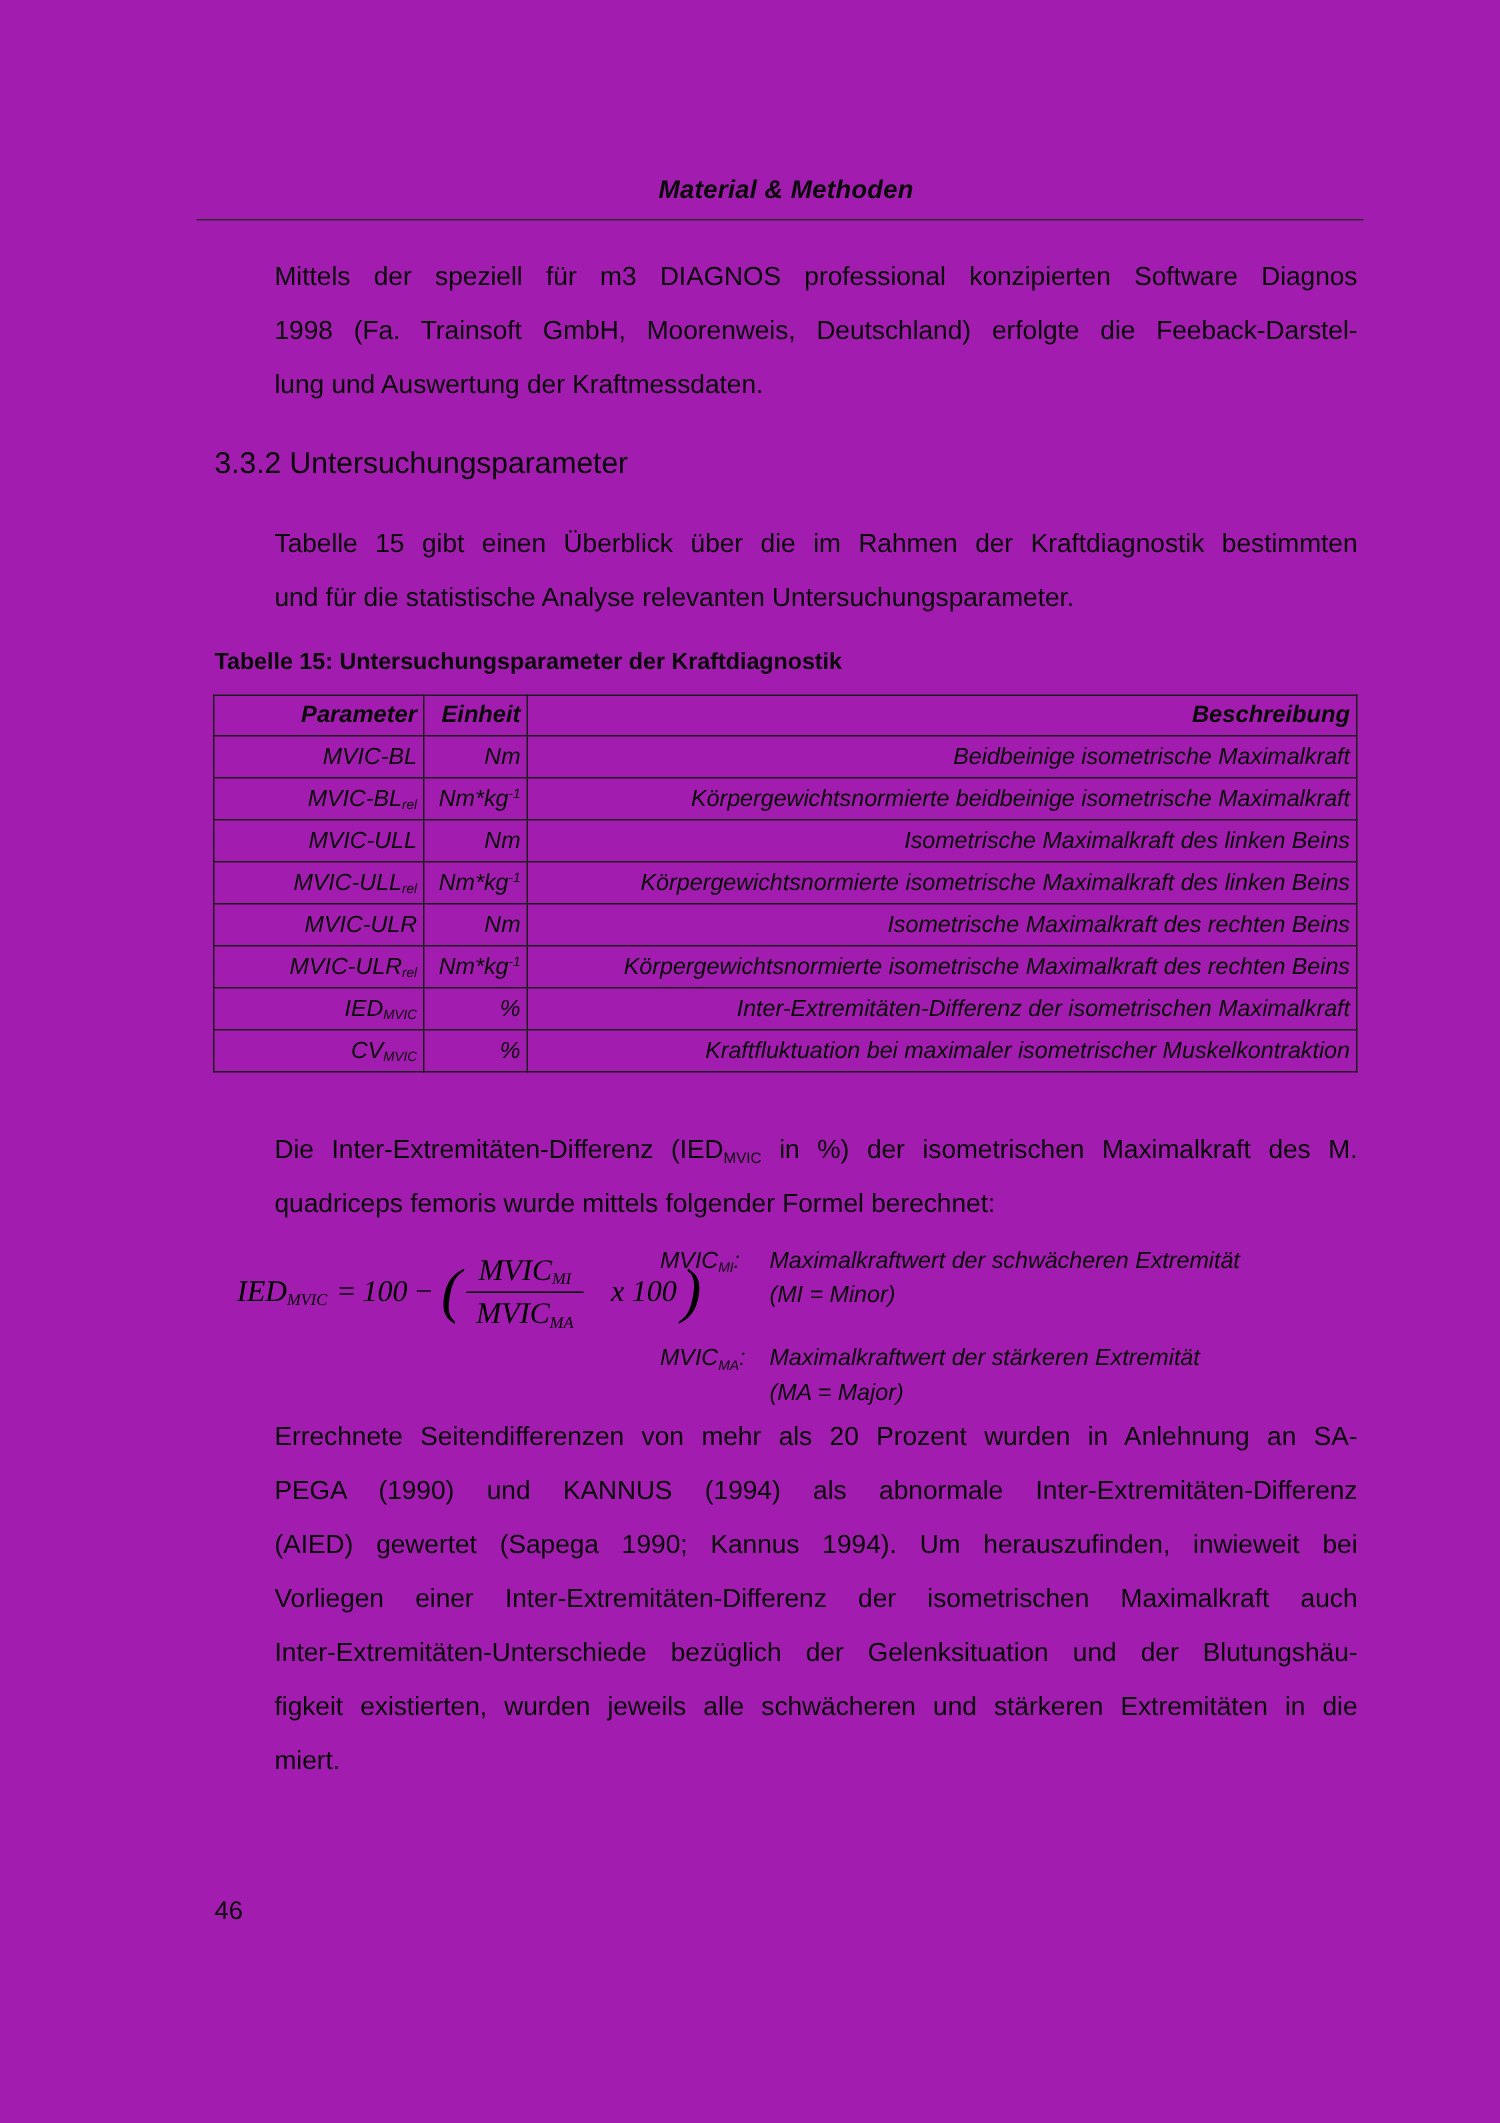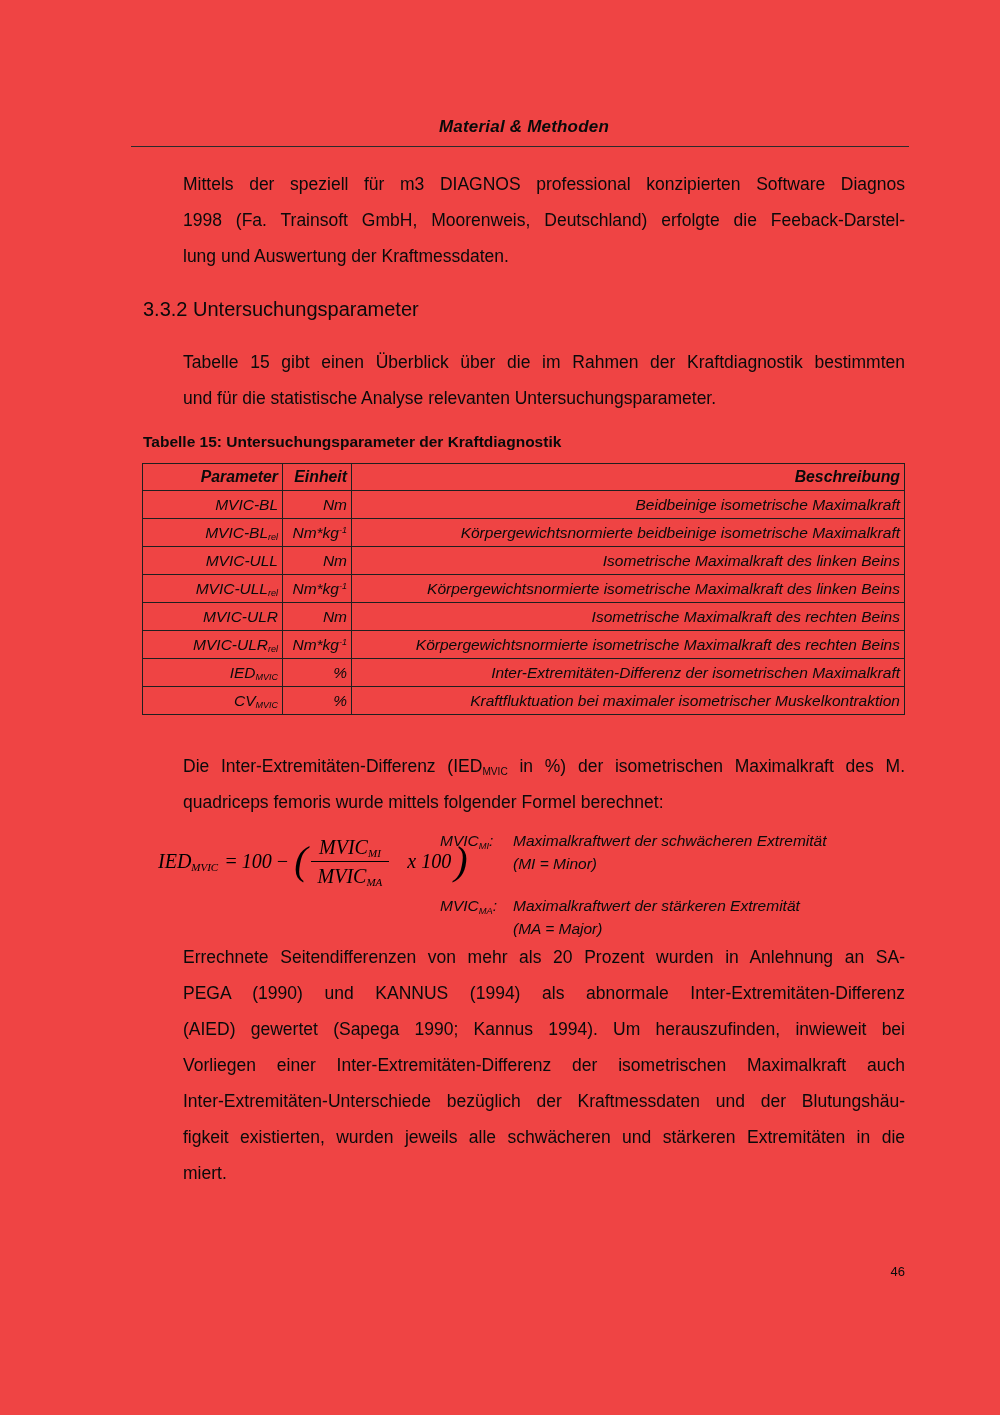--- a/index.html
+++ b/index.html
@@ -1,20 +1,20 @@
 <!DOCTYPE html>
 <html><head>
 <meta charset="utf-8">
 <style>
   html, body { margin: 0; padding: 0; background: #ffffff; }
   .page {
     position: relative;
     width: 1000px;
     height: 1415px;
-    background: #ef4444;
+    background: #a21caf;
     color: #0a0a0a;
     font-family: "Liberation Sans", sans-serif;
     overflow: hidden;
   }
 
   
   .running-header {
     position: absolute;
     top: 117px; left: 143px; width: 762px;
     text-align: center;
@@ -92,21 +92,21 @@
   .defs {
     position: absolute; top: 829px; left: 440px; width: 440px;
     font-size: 15.5px; font-style: italic; line-height: 23px;
   }
   .def { display: grid; grid-template-columns: 73px 1fr; margin-bottom: 19px; }
   .def .term { font-weight: normal; }
   .def .term sub { font-size: 60%; }
 
   .pageno {
     position: absolute; top: 1264px; left: 143px; width: 762px;
-    text-align: right; font-size: 13px;
+    text-align: left; font-size: 17px;
   }
 </style>
 </head>
 <body>
 
 <div class="page">
 
   <div class="running-header">Material &amp; Methoden</div>
   <div class="header-rule"></div>
 
@@ -216,20 +216,20 @@
           <div>(MA = Major)</div>
         </span>
       </div>
     </div>
 
   <div class="para p4">
       <div class="pline">Errechnete Seitendifferenzen von mehr als 20 Prozent wurden in Anlehnung an SA-</div>
       <div class="pline">PEGA (1990) und KANNUS (1994) als abnormale Inter-Extremitäten-Differenz</div>
       <div class="pline">(AIED) gewertet (Sapega 1990; Kannus 1994). Um herauszufinden, inwieweit bei</div>
       <div class="pline">Vorliegen einer Inter-Extremitäten-Differenz der isometrischen Maximalkraft auch</div>
-      <div class="pline">Inter-Extremitäten-Unterschiede bezüglich der Kraftmessdaten und der Blutungshäu-</div>
+      <div class="pline">Inter-Extremitäten-Unterschiede bezüglich der Gelenksituation und der Blutungshäu-</div>
       <div class="pline">figkeit existierten, wurden jeweils alle schwächeren und stärkeren Extremitäten in die</div>
       <div class="pline last">miert.</div>
     </div>
 
   <div class="pageno">46</div>
 
 </div>
 
 </body></html>

